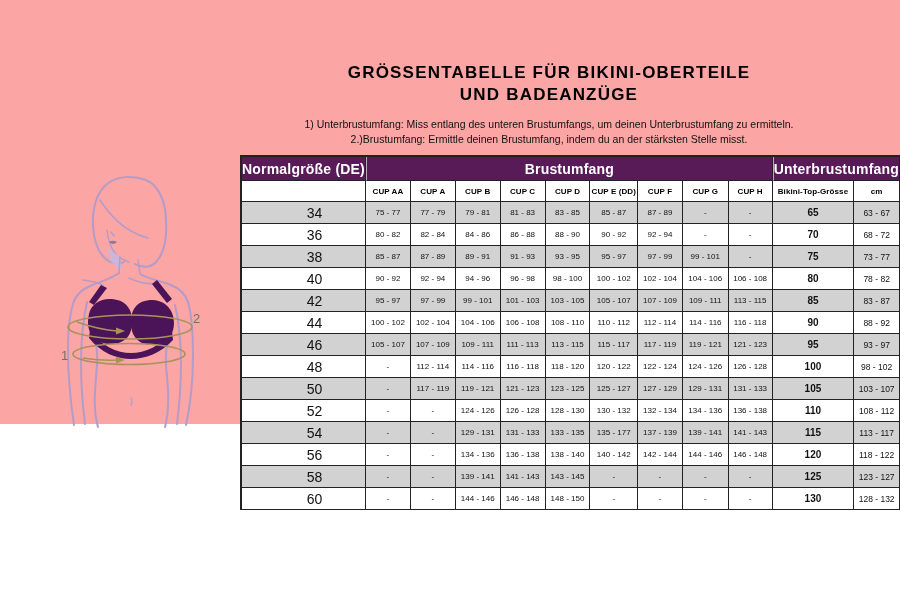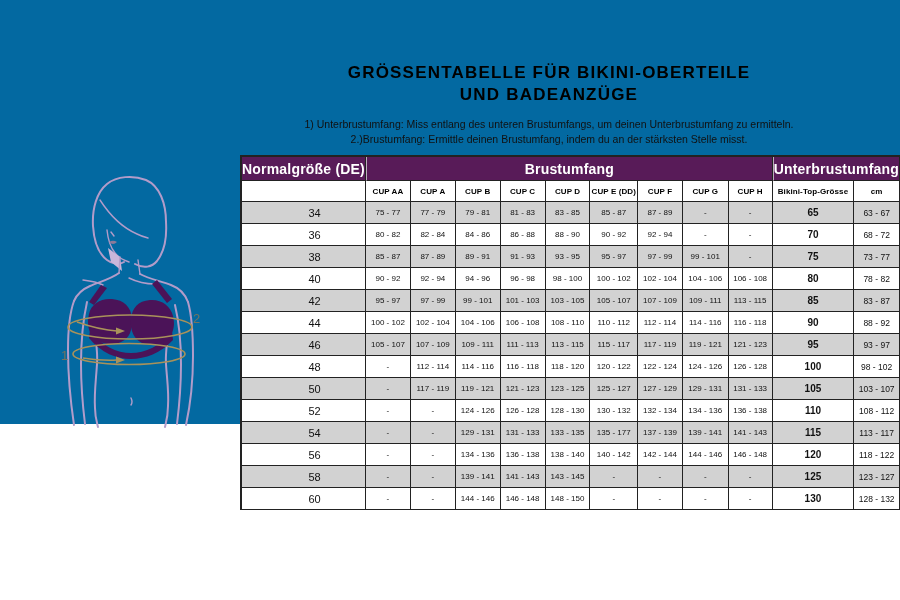--- a/index.html
+++ b/index.html
@@ -1,37 +1,37 @@
 <!DOCTYPE html>
 <html style="--purple: #581b58; --gray: #d2d2d2; --border: #222222; --outline: #b29cc9; --bra: #4b1358; --tape: #a9925a; --label: #73735f;"><head>
 <meta charset="utf-8">
 <style>
   :root{
     --purple:#581b58; --gray:#d2d2d2; --border:#222222; --sep:#bcaabc;
     --outline:#b29cc9; --bra:#4b1358; --tape:#a9925a; --label:#73735f; --ink:#111111;
   }
   html,body{margin:0;padding:0;}
   body{width:900px;height:600px;background:#ffffff;font-family:"Liberation Sans",sans-serif;overflow:hidden;}
-  .page{position:relative;width:900px;height:424px;background:#0369a1;}
+  .page{position:relative;width:900px;height:424px;background:#fca5a5;}
 
   .header-block{position:absolute;left:240px;top:62px;width:618px;text-align:center;}
   .title{font-size:17px;font-weight:bold;letter-spacing:1.2px;line-height:1.3;color:#000;}
   .instructions{position:absolute;left:190px;top:117px;width:718px;text-align:center;
     font-size:10.5px;line-height:1.45;color:#111;}
 
   .size-table{position:absolute;left:240px;top:155px;border-collapse:separate;border-spacing:0;
     table-layout:fixed;border-left:2px solid var(--border);border-top:2px solid var(--border);}
   .size-table th,.size-table td{border-right:1px solid var(--border);border-bottom:1px solid var(--border);
     text-align:center;vertical-align:middle;padding:0;overflow:hidden;white-space:nowrap;}
   .group-row th{background:var(--purple);color:#fff;font-size:14px;font-weight:bold;height:23px;letter-spacing:.2px;}
   .group-row th.g-mid{border-left:1px solid var(--sep);}
   .cup-row th{background:#fff;color:#000;font-size:8px;font-weight:bold;height:20px;letter-spacing:.1px;}
   .size-table td{font-size:8px;color:var(--ink);height:21px;background:#fff;}
   tr.row-gray td{background:var(--gray);}
-  td.td-size{font-size:11px;padding-left:22px;}
+  td.td-size{font-size:14px;padding-left:22px;}
   td.td-bikini{font-weight:bold;font-size:10px;text-align:center;}
   td.td-cm{font-size:8.5px;}
 
   .figure-wrap{position:absolute;left:45px;top:172px;width:190px;height:258px;}
   .figure-wrap svg{display:block;width:100%;height:100%;}
   .outline{fill:none;stroke:var(--outline);stroke-width:2;stroke-linecap:round;stroke-linejoin:round;}
   .thin{stroke-width:1.4;}
   .bra{fill:var(--bra);stroke:none;}
   .tape{fill:none;stroke:var(--tape);stroke-width:1.6;}
   .tape-arrow{fill:var(--tape);stroke:none;}

